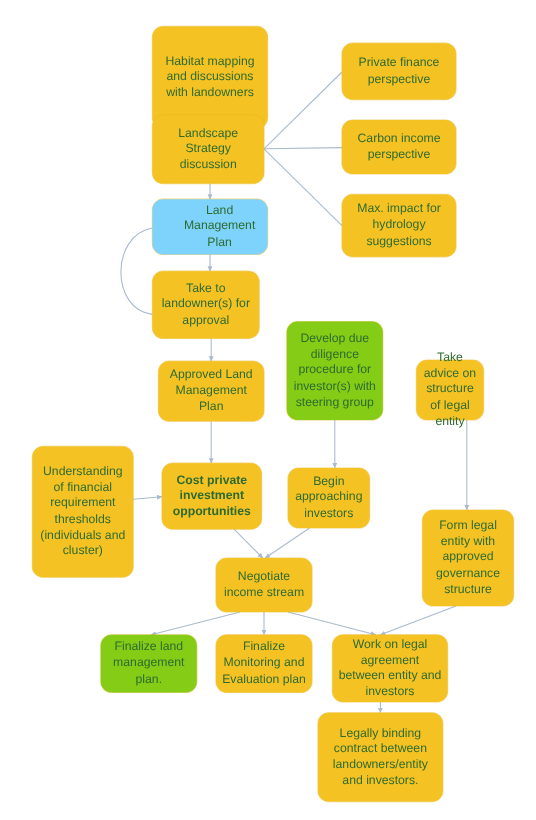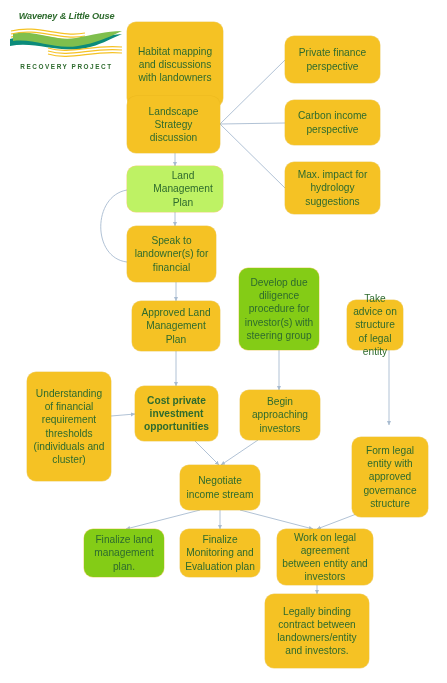--- a/index.html
+++ b/index.html
@@ -74,38 +74,20 @@
     width: 117px;
     height: 40px;
     display: block;
   }
 </style>
 </head>
 <body>
 
 <div id="canvas">
 
-  <div id="logo">
-    <div class="logo-title">Waveney &amp; Little Ouse</div>
-    <svg class="logo-art" viewBox="0 0 117 40">
-      <g fill="none" stroke="#F5C224" stroke-width="1.25">
-        <path d="M3,9 C30,2 52,16 77,11"></path>
-        <path d="M3,12 C30,5 52,19 77,14"></path>
-        <path d="M3,15 C30,8 52,22 77,17"></path>
-      </g>
-      <path d="M2,17 C28,9 50,25 77,19 C90,16 100,13 114,12 C100,18 92,23 78,26 C52,32 28,19 2,24 Z" fill="#0B8B7A"></path>
-      <path d="M5,12 C28,7 46,20 68,16 C84,13 98,9 114,9 C99,16 88,21 70,24 C46,28 27,16 5,19 Z" fill="#7FBF4D"></path>
-      <g fill="none" stroke="#F5C224" stroke-width="1.25">
-        <path d="M40,26 C62,33 84,22 114,25"></path>
-        <path d="M40,29 C62,36 84,25 114,28"></path>
-        <path d="M40,32 C62,39 84,28 114,31"></path>
-      </g>
-    </svg>
-    <div class="logo-sub">RECOVERY PROJECT</div>
-  </div>
 
   <svg id="edges">
     <defs>
       <marker id="ah" markerWidth="6" markerHeight="6" refX="4.6" refY="2.3" orient="auto" markerUnits="strokeWidth">
         <path d="M0,0 L4.8,2.3 L0,4.6 z" fill="#A8BBD0"></path>
       </marker>
     </defs>
     <g id="edge-group" stroke="#A8BBD0" stroke-width="0.9" fill="none">
         <path d="M175,88 L175,96" marker-end="url(#ah)"></path>
         <path d="M220,124 L285,60"></path>
@@ -138,45 +120,45 @@
       </div>
       <div class="node" style="left: 285px; top: 36px; width: 95px; height: 47px; background: rgb(245, 194, 36); color: rgb(46, 107, 46);">
         <span>Private finance perspective</span>
       </div>
       <div class="node" style="left: 285px; top: 100px; width: 95px; height: 45px; background: rgb(245, 194, 36); color: rgb(46, 107, 46);">
         <span>Carbon income perspective</span>
       </div>
       <div class="node" style="left: 285px; top: 162px; width: 95px; height: 52px; background: rgb(245, 194, 36); color: rgb(46, 107, 46);">
         <span>Max. impact for hydrology suggestions</span>
       </div>
-      <div class="node" style="left: 127px; top: 166px; width: 96px; height: 46px; background: #bef264; color: rgb(46, 107, 46); padding-left: 20px;">
+      <div class="node" style="left: 127px; top: 166px; width: 96px; height: 46px; background: #7dd3fc; color: rgb(46, 107, 46); padding-left: 20px;">
         <span>Land Management Plan</span>
       </div>
       <div class="node" style="left: 127px; top: 226px; width: 89px; height: 56px; background: rgb(245, 194, 36); color: rgb(46, 107, 46);">
-        <span>Speak to landowner(s) for financial</span>
+        <span>Take to landowner(s) for approval</span>
       </div>
       <div class="node" style="left: 132px; top: 301px; width: 88px; height: 50px; background: rgb(245, 194, 36); color: rgb(46, 107, 46);">
         <span>Approved Land Management Plan</span>
       </div>
       <div class="node" style="left: 239px; top: 268px; width: 80px; height: 82px; background: #84cc16; color: rgb(46, 107, 46);">
         <span>Develop due diligence procedure for investor(s) with steering group</span>
       </div>
       <div class="node" style="left: 347px; top: 300px; width: 56px; height: 50px; background: rgb(245, 194, 36); color: rgb(46, 107, 46);">
         <span>Take advice on structure of legal entity</span>
       </div>
       <div class="node" style="left: 27px; top: 372px; width: 84px; height: 109px; background: rgb(245, 194, 36); color: rgb(46, 107, 46);">
         <span>Understanding of financial requirement thresholds (individuals and cluster)</span>
       </div>
       <div class="node" style="left: 135px; top: 386px; width: 83px; height: 55px; background: rgb(245, 194, 36); color: rgb(46, 107, 46); font-weight: bold;">
         <span>Cost private investment opportunities</span>
       </div>
-      <div class="node" style="left: 240px; top: 390px; width: 80px; height: 50px; background: rgb(245, 194, 36); color: rgb(46, 107, 46);">
+      <div class="node" style="left: 240px; top: 390px; width: 68px; height: 50px; background: rgb(245, 194, 36); color: rgb(46, 107, 46);">
         <span>Begin approaching investors</span>
       </div>
-      <div class="node" style="left: 352px; top: 425px; width: 76px; height: 80px; background: rgb(245, 194, 36); color: rgb(46, 107, 46); margin-top: 12px;">
+      <div class="node" style="left: 352px; top: 425px; width: 76px; height: 80px; background: rgb(245, 194, 36); color: rgb(46, 107, 46);">
         <span>Form legal entity with approved governance structure</span>
       </div>
       <div class="node" style="left: 180px; top: 465px; width: 80px; height: 45px; background: rgb(245, 194, 36); color: rgb(46, 107, 46);">
         <span>Negotiate income stream</span>
       </div>
       <div class="node" style="left: 84px; top: 529px; width: 80px; height: 48px; background: #84cc16; color: rgb(46, 107, 46);">
         <span>Finalize land management plan.</span>
       </div>
       <div class="node" style="left: 180px; top: 529px; width: 80px; height: 48px; background: rgb(245, 194, 36); color: rgb(46, 107, 46);">
         <span>Finalize Monitoring and Evaluation plan</span>

